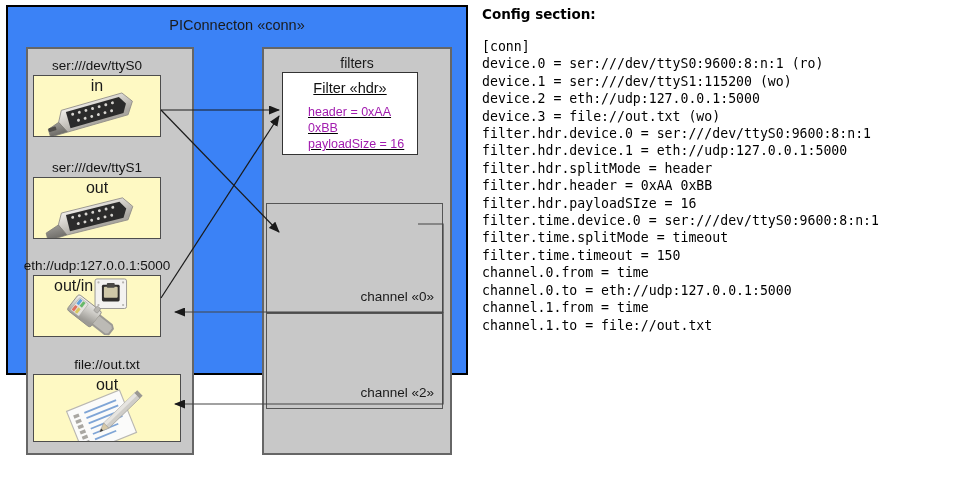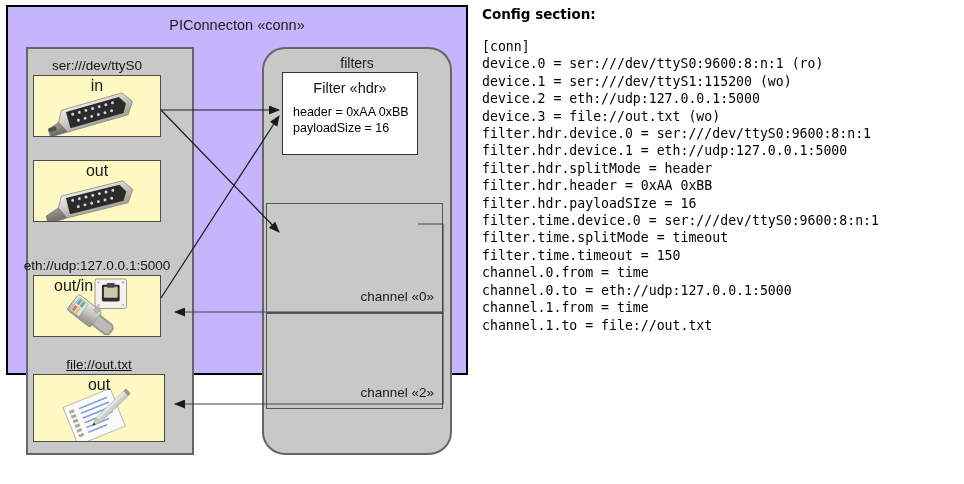--- a/index.html
+++ b/index.html
@@ -20,21 +20,21 @@
     height: 484px;
   }
 
   
   .outer-frame {
     position: absolute;
     left: 6px;
     top: 5px;
     width: 462px;
     height: 370px;
-    background: #c4b5fd;
+    background: #3b82f6;
     border: 2px solid #000000;
     box-sizing: border-box;
   }
   .diagram-title {
     position: absolute;
     left: 0;
     top: 10px;
     width: 100%;
     text-align: center;
     font-size: 14.5px;
@@ -52,21 +52,21 @@
     position: absolute;
     top: 6px;
     left: 0;
     width: 100%;
     text-align: center;
     font-size: 14px;
     color: #1a1a1a;
   }
 
   #devices-group { left: 18px;  top: 40px;  width: 168px; height: 408px; }
-  #filters-group { left: 254px; top: 40px;  width: 190px; height: 408px; border-radius: 23px; }
+  #filters-group { left: 254px; top: 40px;  width: 190px; height: 408px; }
 
   
   .device-node { position: absolute; }
   .device-label {
     text-align: center;
     font-size: 13.5px;
     color: #141414;
     white-space: nowrap;
     margin-bottom: 2px;
   }
@@ -95,21 +95,21 @@
   }
   .device-art {
     position: absolute;
     left: 0; top: 0; right: 0; bottom: 0;
   }
 
   
   #node-ser0 { left: 33px;  top: 58px;  width: 128px; }
   #node-ser1 { left: 33px;  top: 160px; width: 128px; }
   #node-eth  { left: 23px;  top: 258px; width: 148px; }
-  #node-file { left: 33px;  top: 357px; width: 132px; text-decoration: underline; }
+  #node-file { left: 33px;  top: 357px; width: 148px; }
 
   #node-ser0 .device-card,
   #node-ser1 .device-card { height: 62px; }
   #node-eth  .device-card { width: 128px; margin-left: 10px; height: 62px; }
   #node-file .device-card { height: 68px; }
 
   
   .filter-card {
     position: absolute;
     background: #ffffff;
@@ -117,26 +117,26 @@
     box-sizing: border-box;
   }
   .filter-title {
     text-align: center;
     font-size: 14.5px;
     color: #111111;
     margin-top: 7px;
   }
   .filter-props {
     margin-top: 8px;
-    padding-left: 10px;
+    padding-left: 25px;
     font-size: 12.5px;
-    color: #000000;
+    color: #a21caf;
     line-height: 16px;
   }
-  #filter-hdr  { left: 282px; top: 72px;  width: 136px; height: 83px; }
+  #filter-hdr  { left: 282px; top: 72px;  width: 136px; height: 83px; text-decoration: underline; }
   #filter-time { left: 282px; top: 188px; width: 136px; height: 75px; }
 
   
   .channel-region {
     position: absolute;
     border: 1.5px solid #555555;
     box-sizing: border-box;
     background: transparent;
   }
   #channel-0 { left: 266px; top: 203px; width: 177px; height: 110px; }
@@ -232,20 +232,21 @@
               <circle cx="15" cy="1.5" r="1.5"></circle>
           </g>
           <path d="M-40,-2 L-52,2 L-52,10 L-34,10 Z" fill="url(#serShell)" stroke="#7d7b76" stroke-width="0.7"></path>
           <rect x="-52" y="1" width="8" height="4" rx="1" fill="#4f4d4a"></rect>
         </g>
       </svg>
     </div>
   </div>
 
   <div class="device-node" id="node-ser1">
+    <div class="device-label">ser:///dev/ttyS1</div>
     <div class="device-card">
       <div class="device-dir">out</div>
       <svg class="device-art" viewBox="0 0 128 62">
         <g transform="translate(64,40) rotate(-14)">
           <path d="M-40,-2 L-34,-13 L30,-13 L38,-2 L30,10 L-34,10 Z" fill="url(#serBody)" stroke="#8d8a85" stroke-width="0.8"></path>
           <path d="M-30,-10 L26,-10 L31,-1.5 L26,7 L-30,7 Z" fill="#2b2b2b"></path>
           <g fill="#d8d6d2">
             <circle cx="-24" cy="-6" r="1.5"></circle>
               <circle cx="-17" cy="-6" r="1.5"></circle>
             <circle cx="-10" cy="-6" r="1.5"></circle>

